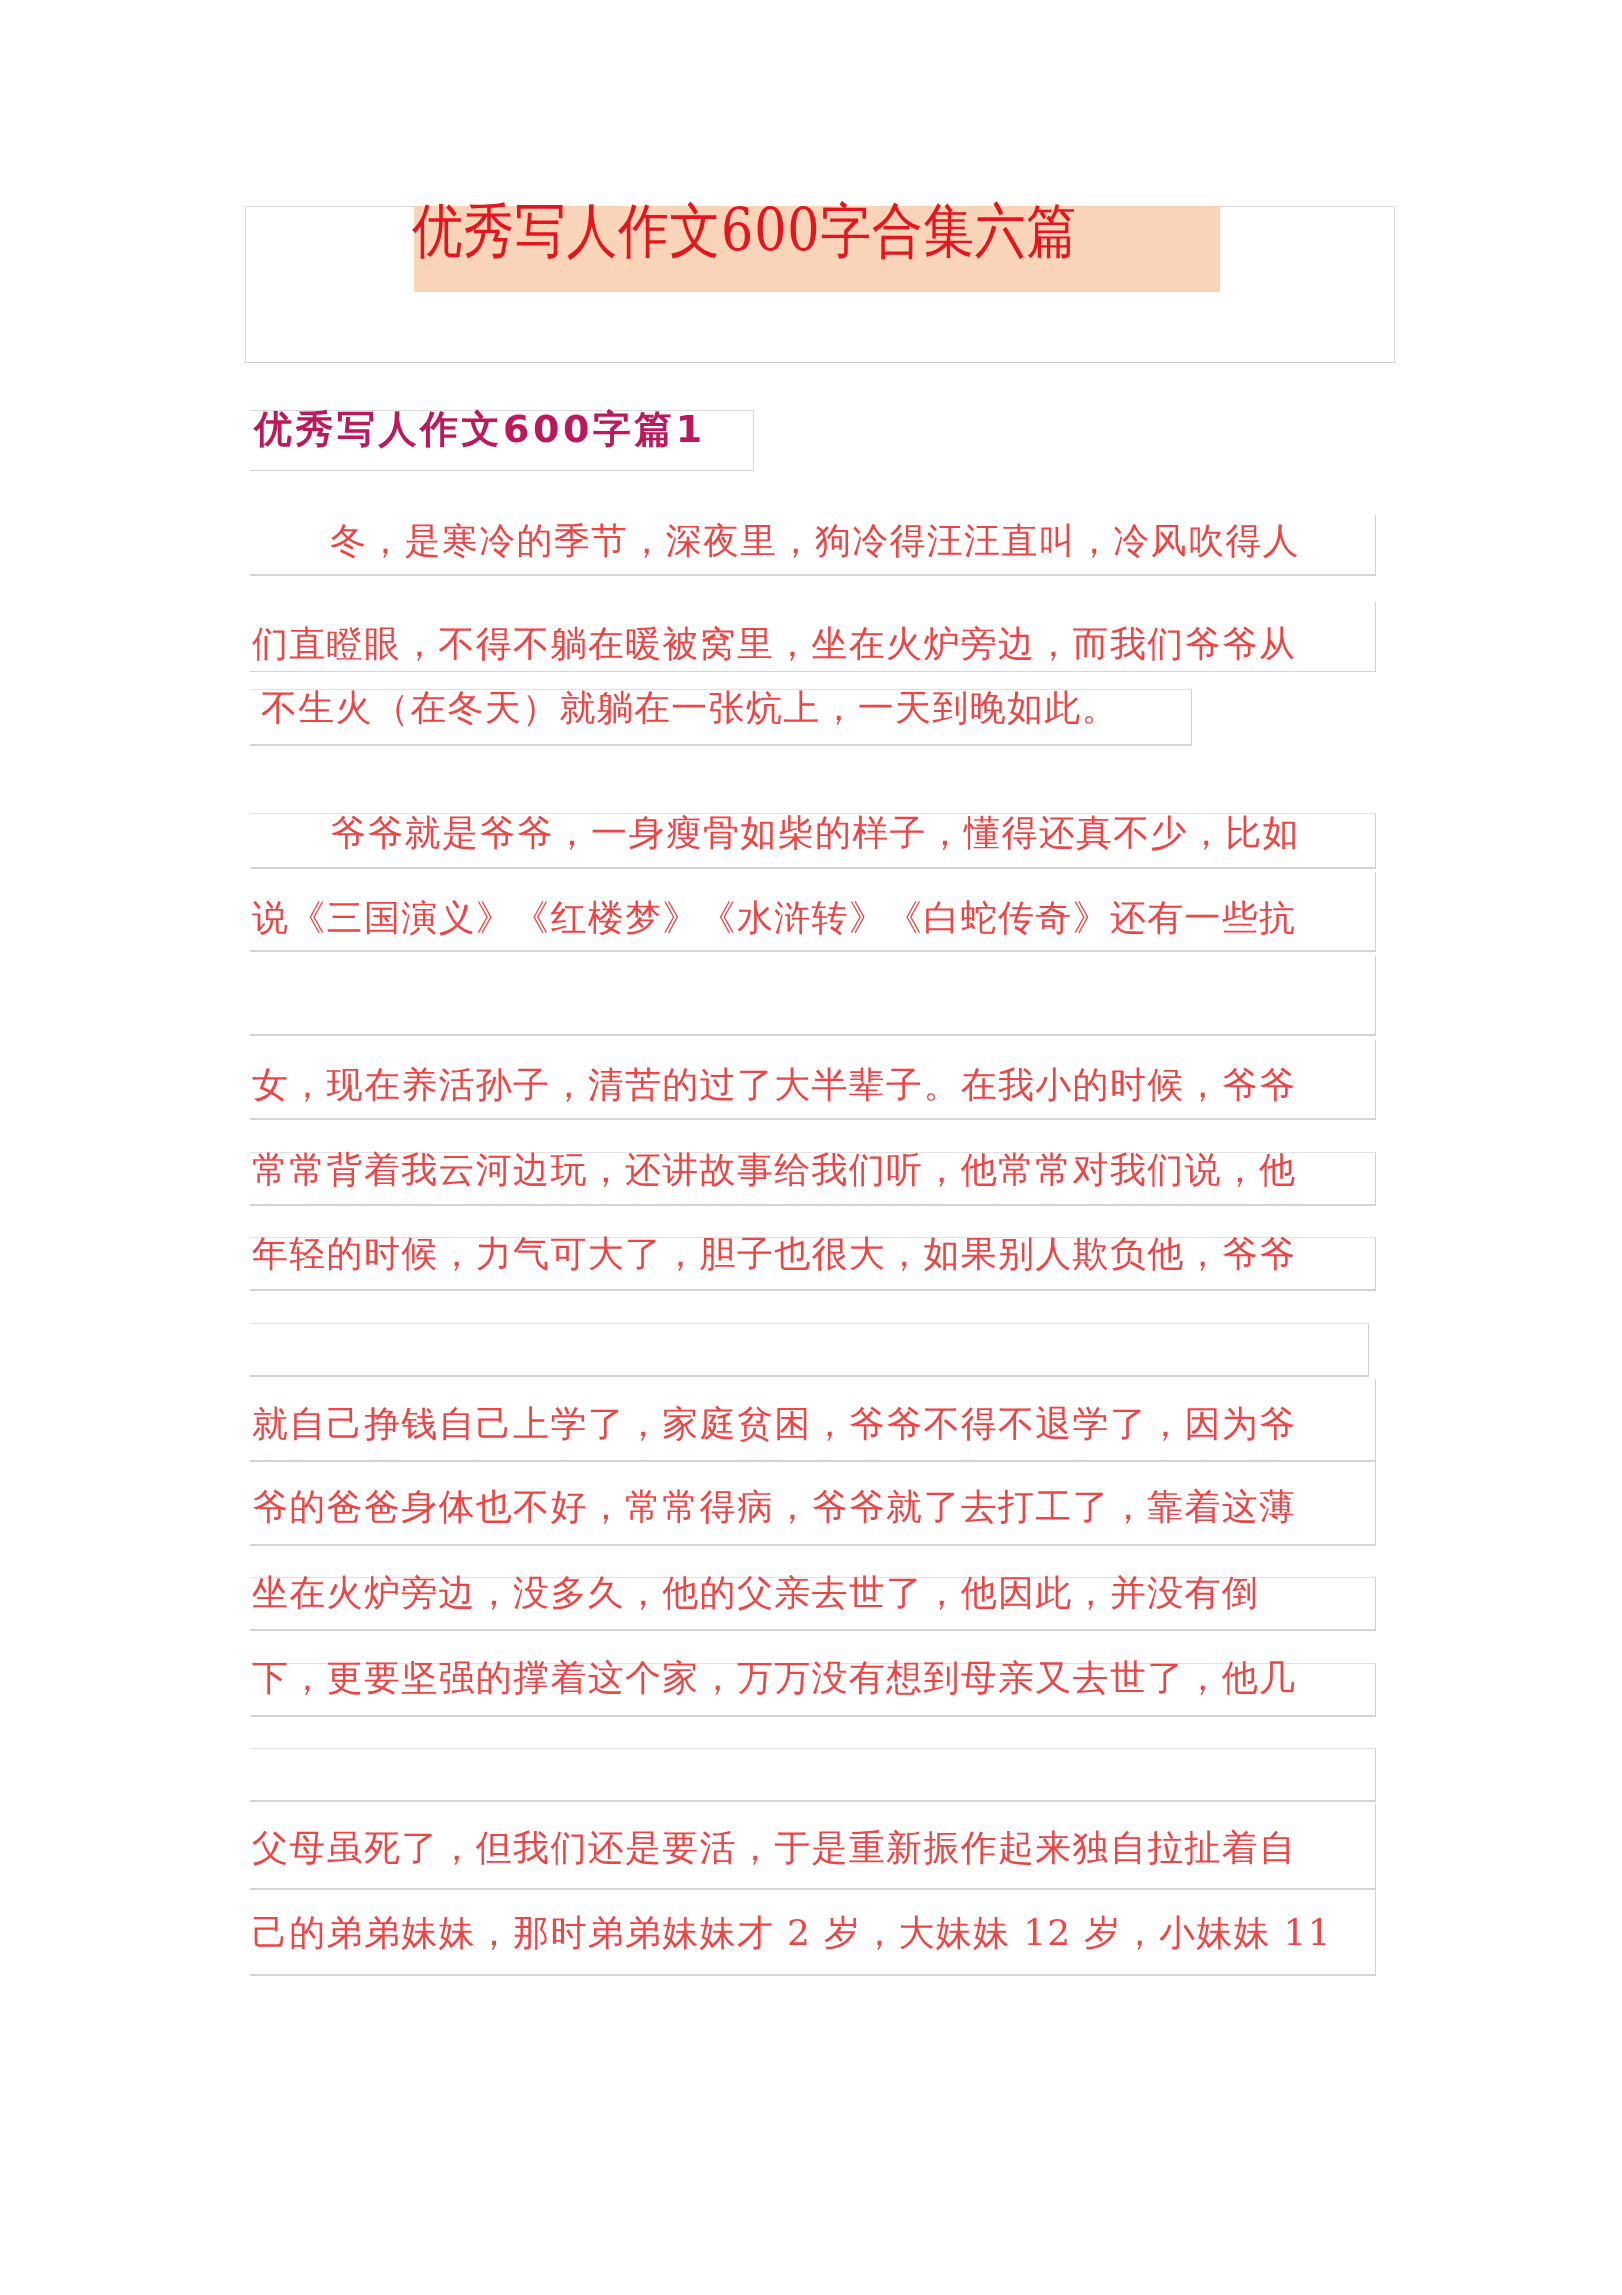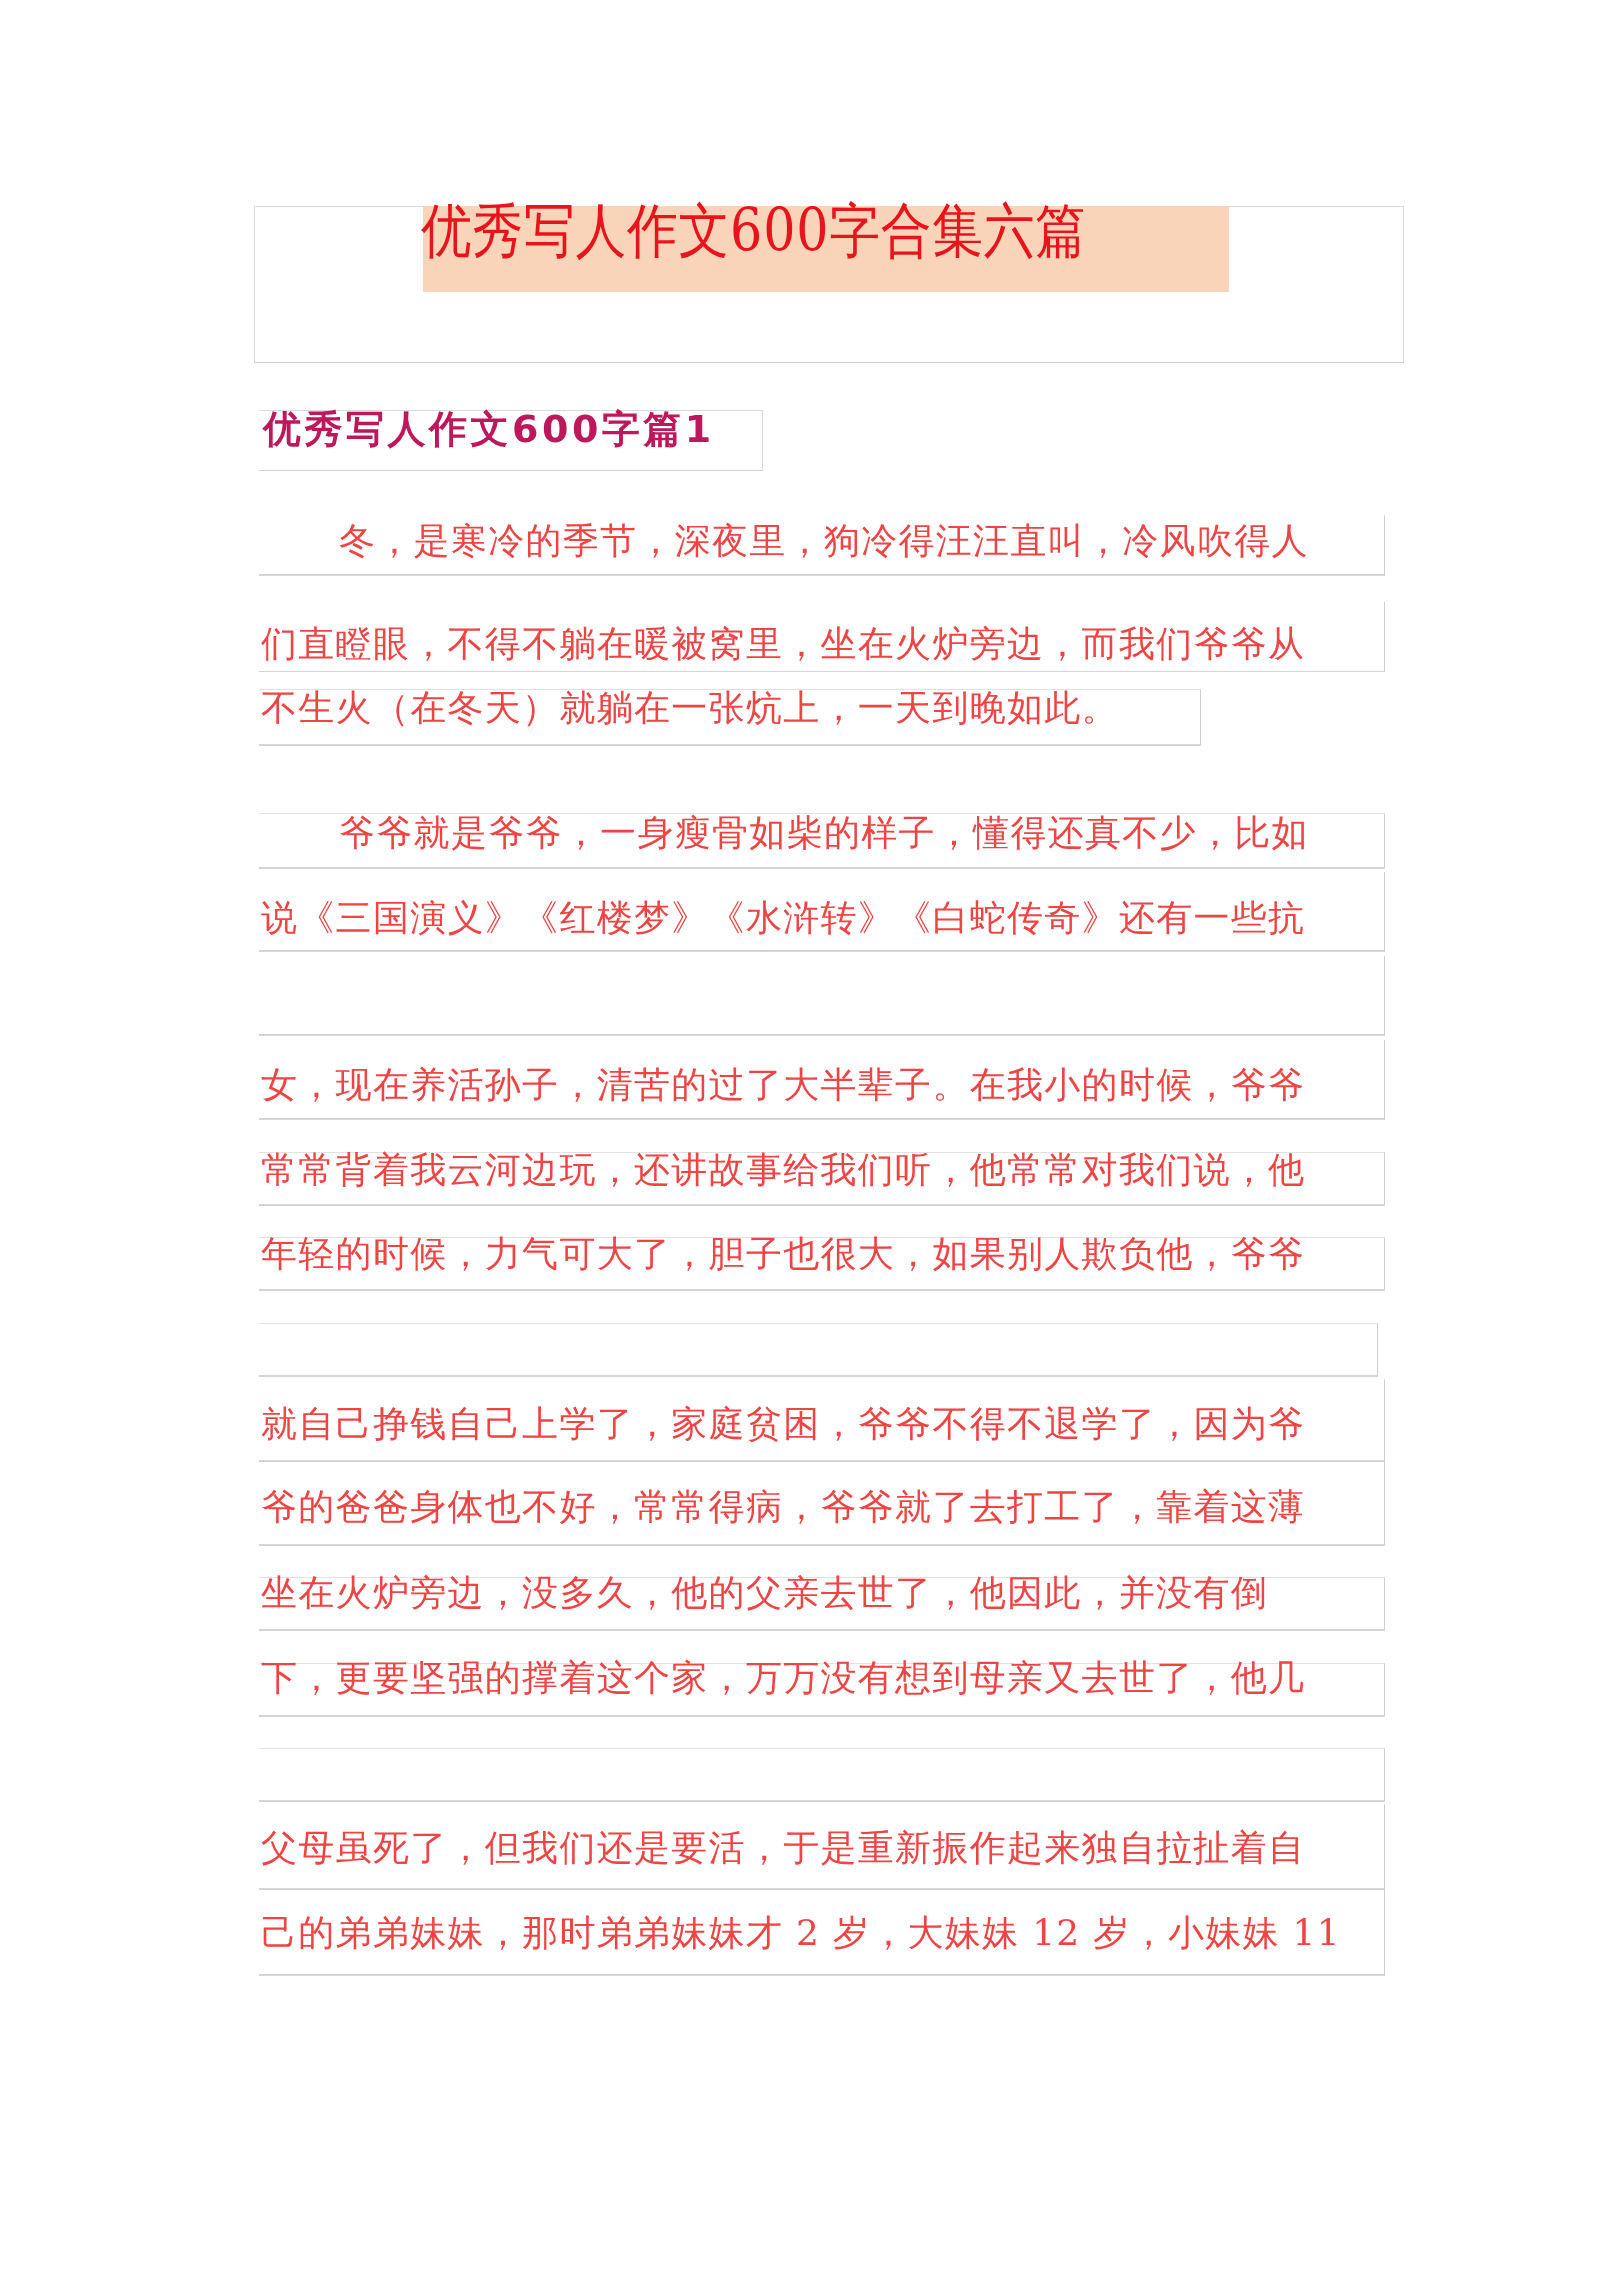--- a/index.html
+++ b/index.html
@@ -10,21 +10,21 @@
     body {
       width: 1623px;
       height: 2295px;
       position: relative;
       overflow: hidden;
       font-family: "DejaVu Serif", "Liberation Serif", serif;
       color: #111111;
     }
     .page {
       position: absolute;
-      left: 13px; top: 0;
+      left: 4px; top: 0;
       width: 1520px;
       height: 2295px;
     }
     
     .title-frame {
       position: absolute;
       left: 241px;
       top: 206px;
       width: 1150px;
       height: 157px;
@@ -115,21 +115,21 @@
   <div class="section-frame"></div>
   <div class="section-title">优秀写人作文600字篇1</div>
 
   <div class="line-box" style="top:515px;width:1126px;height:61px;"></div>
   <div class="line" style="top:515px;left:326px;">冬，是寒冷的季节，深夜里，狗冷得汪汪直叫，冷风吹得人</div>
 
   <div class="line-box" style="top:602px;width:1126px;height:70px;border-bottom-width:1.7px;"></div>
   <div class="line" style="top:618px;">们直瞪眼，不得不躺在暖被窝里，坐在火炉旁边，而我们爷爷从</div>
 
   <div class="line-box top" style="top:689px;width:942px;height:57px;"></div>
-  <div class="line" style="top:682px;">不生火（在冬天）就躺在一张炕上，一天到晚如此。</div>
+  <div class="line" style="top:682px;margin-left:9px;">不生火（在冬天）就躺在一张炕上，一天到晚如此。</div>
 
   <div class="line-box top" style="top:813px;width:1126px;height:56px;"></div>
   <div class="line" style="top:807px;left:326px;">爷爷就是爷爷，一身瘦骨如柴的样子，懂得还真不少，比如</div>
 
   <div class="line-box" style="top:872px;width:1126px;height:80px;"></div>
   <div class="line" style="top:892px;">说《三国演义》《红楼梦》《水浒转》《白蛇传奇》还有一些抗</div>
 
   <div class="line-box" style="top:956px;width:1126px;height:80px;"></div>
 
   <div class="line-box" style="top:1040px;width:1126px;height:80px;"></div>

